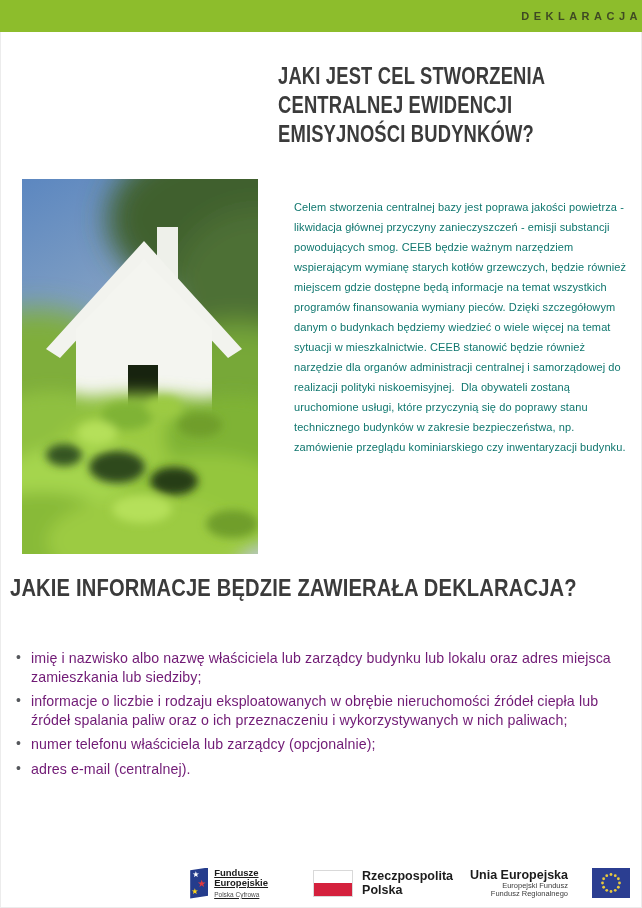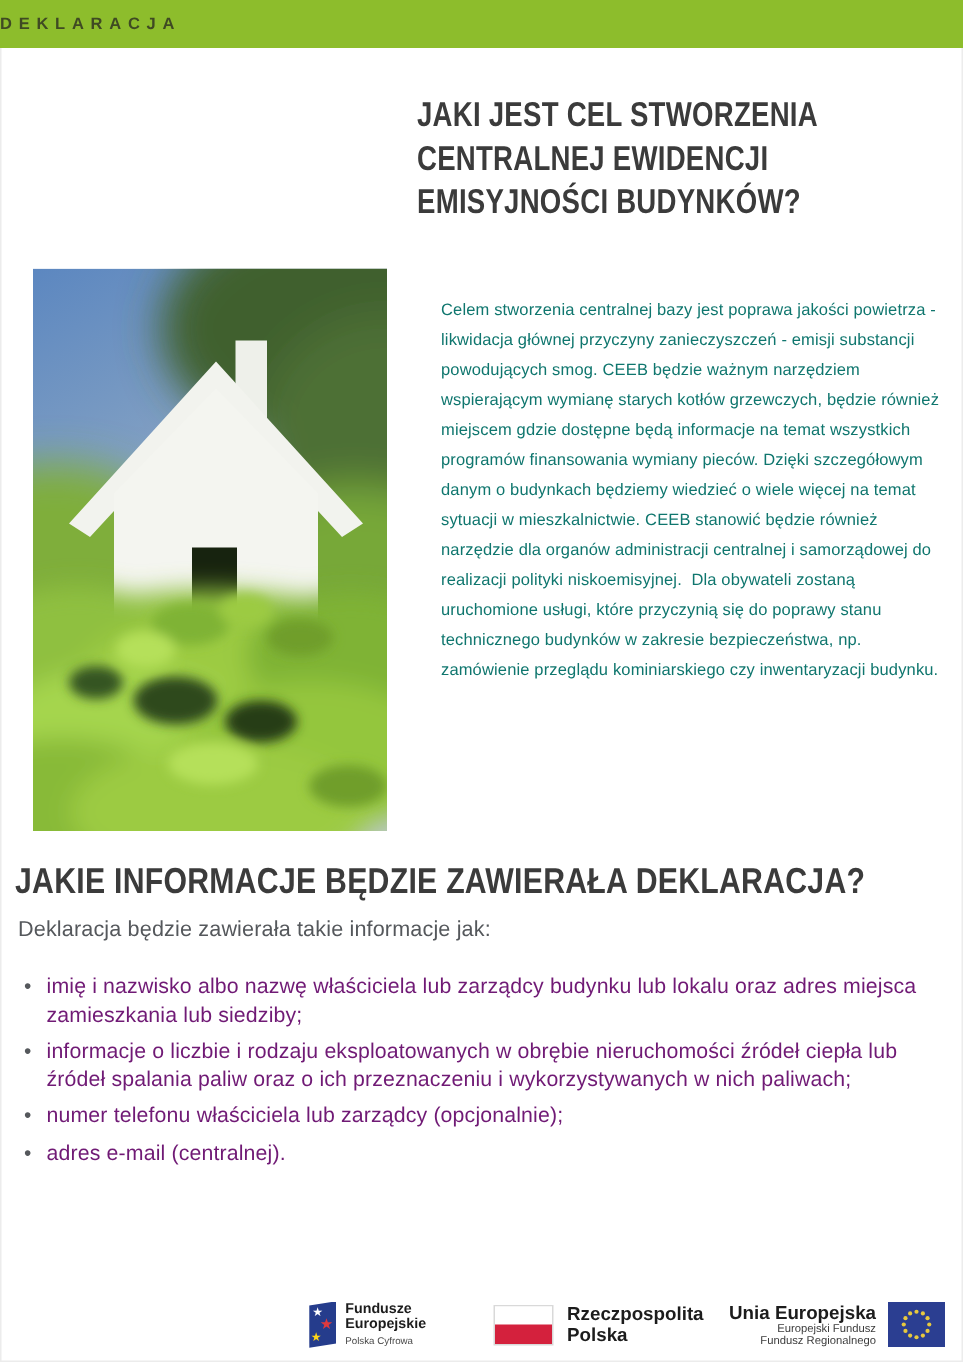--- a/index.html
+++ b/index.html
@@ -2,21 +2,21 @@
 <html><head>
 <meta charset="utf-8">
 <style>
   html,body{margin:0;padding:0;background:#ffffff;}
   .page{
     position:relative;width:642px;height:908px;background:#ffffff;overflow:hidden;
     font-family:"Liberation Sans",sans-serif;box-shadow:inset 0 0 0 1px #ececec;
   }
   
   .topbar{position:absolute;top:0;left:0;width:642px;height:32px;background:#8dbd2c;
-    display:flex;align-items:center;justify-content:flex-start;}
+    display:flex;align-items:center;justify-content:flex-end;}
   .topbar-title{font-size:11px;font-weight:700;letter-spacing:4.5px;color:#3f4a23;}
 
   
   .gunb{position:absolute;left:14px;top:40px;width:124px;height:114px;}
   .gl{position:absolute;background:#a9adb3;}
   .gl.v1{left:34px;top:0;width:1px;height:114px;}
   .gl.v2{left:112px;top:4px;width:1px;height:50px;}
   .gl.v3{left:0;top:42px;width:1px;height:50px;}
   .gl.h1{top:52px;left:0;width:124px;height:1px;}
   .gl.h2{top:101px;left:26px;width:98px;height:1px;}
@@ -53,28 +53,28 @@
   .footer{position:absolute;left:0;top:860px;width:642px;height:46px;
     display:flex;align-items:center;justify-content:flex-end;gap:17px;padding-right:12px;box-sizing:border-box;}
   .lgroup{display:flex;align-items:center;}
   .fe-group{gap:6px;}
   .fe-flag{position:relative;width:18px;height:31px;background:#253c8c;
     clip-path:polygon(0 9%,100% 0,100% 91%,0 100%);flex:none;}
   .star{position:absolute;line-height:8px;}
   .star.w{left:2px;top:3px;font-size:8px;color:#ffffff;}
   .star.r{left:7px;top:11px;font-size:10px;line-height:10px;color:#e03a3e;}
   .star.y{left:1px;top:20px;font-size:8px;color:#ffd617;}
-  .fe-text{font-size:9.5px;line-height:10.5px;font-weight:700;color:#1c1c1c;}
+  .fe-text{font-size:9.5px;line-height:10.5px;font-weight:700;color:#1c1c1c;text-decoration:underline;}
   .fe-sub{font-size:6.5px;line-height:7.5px;font-weight:400;color:#4a4a4a;margin-top:2px;}
   .pl-group{gap:9px;padding-left:28px;}
   .pl-flag{width:38px;height:25px;border:1px solid #d9d9d9;box-sizing:content-box;flex:none;}
   .pl-white{height:12px;background:#ffffff;}
   .pl-red{height:13px;background:#d4213d;}
   .pl-text{font-size:12.5px;line-height:14px;font-weight:700;color:#1c1c1c;}
-  .eu-group{gap:8px;}
+  .eu-group{gap:24px;}
   .eu-text{text-align:right;}
   .eu-title{font-size:12.5px;line-height:14px;font-weight:700;color:#1c1c1c;}
   .eu-sub{font-size:7.5px;line-height:8.5px;font-weight:400;color:#3c3c3c;}
   .eu-flag{flex:none;display:block;}
 </style>
 </head>
 <body>
 
 <div class="page">
 
@@ -138,21 +138,20 @@
         <ellipse cx="178" cy="246" rx="22" ry="12" fill="#6f9e2c"></ellipse>
         <ellipse cx="120" cy="330" rx="30" ry="14" fill="#b5e05a"></ellipse>
         <ellipse cx="210" cy="345" rx="26" ry="14" fill="#6f9e2c"></ellipse>
       </g>
     </svg>
   </figure>
 
   <p class="body-text">Celem stworzenia centralnej bazy jest poprawa jakości powietrza - likwidacja głównej przyczyny zanieczyszczeń - emisji substancji powodujących smog. CEEB będzie ważnym narzędziem wspierającym wymianę starych kotłów grzewczych, będzie również miejscem gdzie dostępne będą informacje na temat wszystkich programów finansowania wymiany pieców. Dzięki szczegółowym danym o budynkach będziemy wiedzieć o wiele więcej na temat sytuacji w mieszkalnictwie. CEEB stanowić będzie również narzędzie dla organów administracji centralnej i samorządowej do realizacji polityki niskoemisyjnej.  Dla obywateli zostaną uruchomione usługi, które przyczynią się do poprawy stanu technicznego budynków w zakresie bezpieczeństwa, np. zamówienie przeglądu kominiarskiego czy inwentaryzacji budynku.</p>
 
   <h2 class="h2">JAKIE INFORMACJE BĘDZIE ZAWIERAŁA DEKLARACJA?</h2>
-  <p class="intro">Deklaracja będzie zawierała takie informacje jak:</p>
 
   <ul class="bullets">
     <li><span>imię i nazwisko albo nazwę właściciela lub zarządcy budynku lub lokalu oraz adres miejsca zamieszkania lub siedziby;</span></li>
     <li><span>informacje o liczbie i rodzaju eksploatowanych w obrębie nieruchomości źródeł ciepła lub źródeł spalania paliw oraz o ich przeznaczeniu i wykorzystywanych w nich paliwach;</span></li>
     <li><span>numer telefonu właściciela lub zarządcy (opcjonalnie);</span></li>
     <li><span>adres e-mail (centralnej).</span></li>
   </ul>
 
   <footer class="footer">
 

